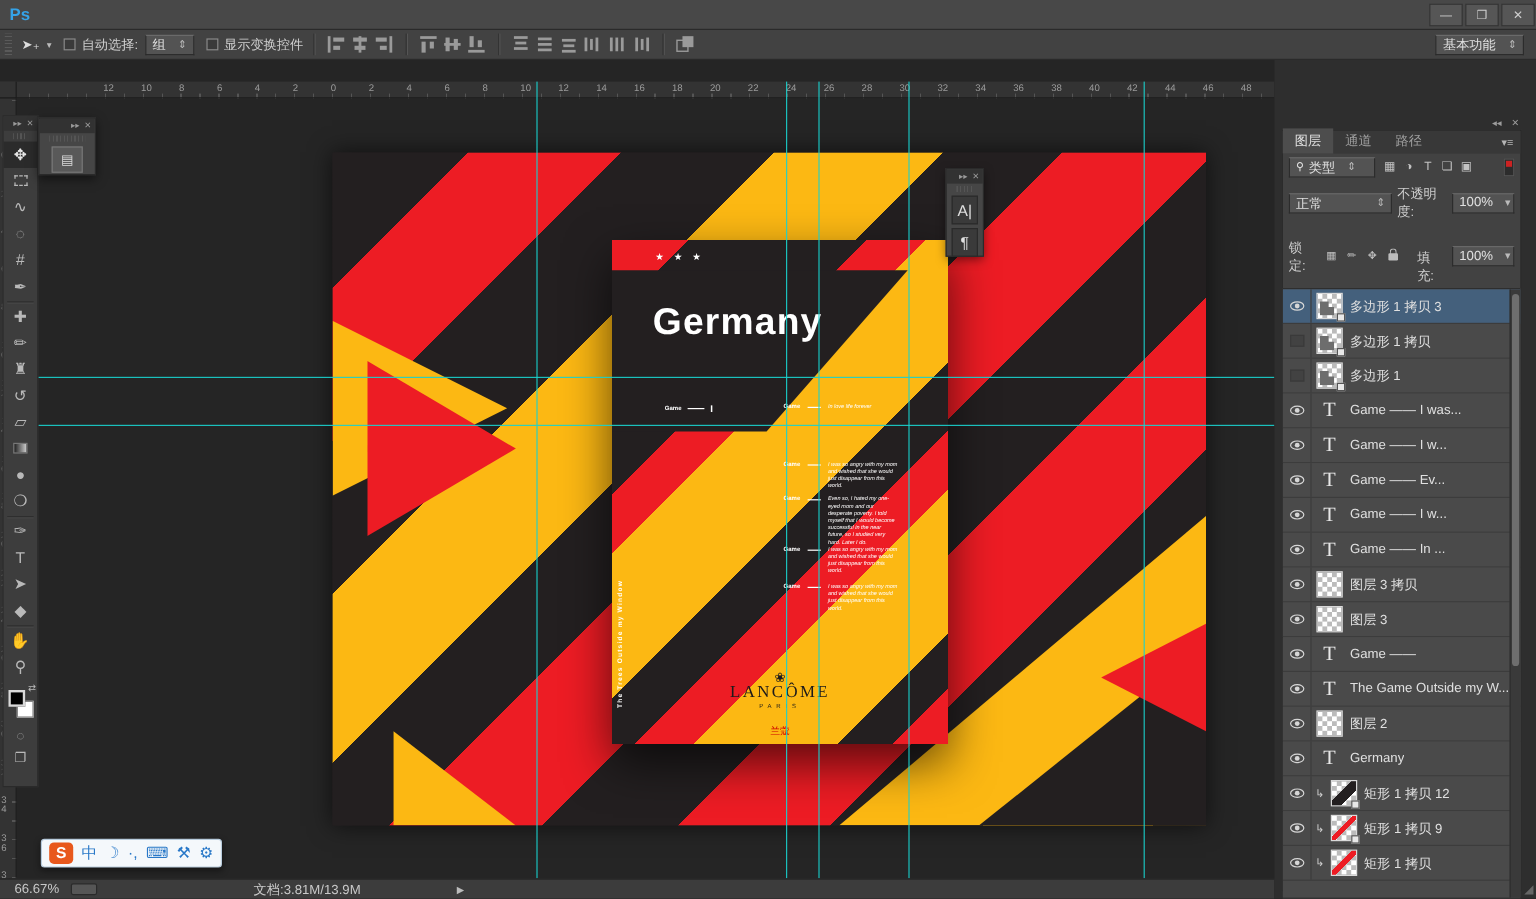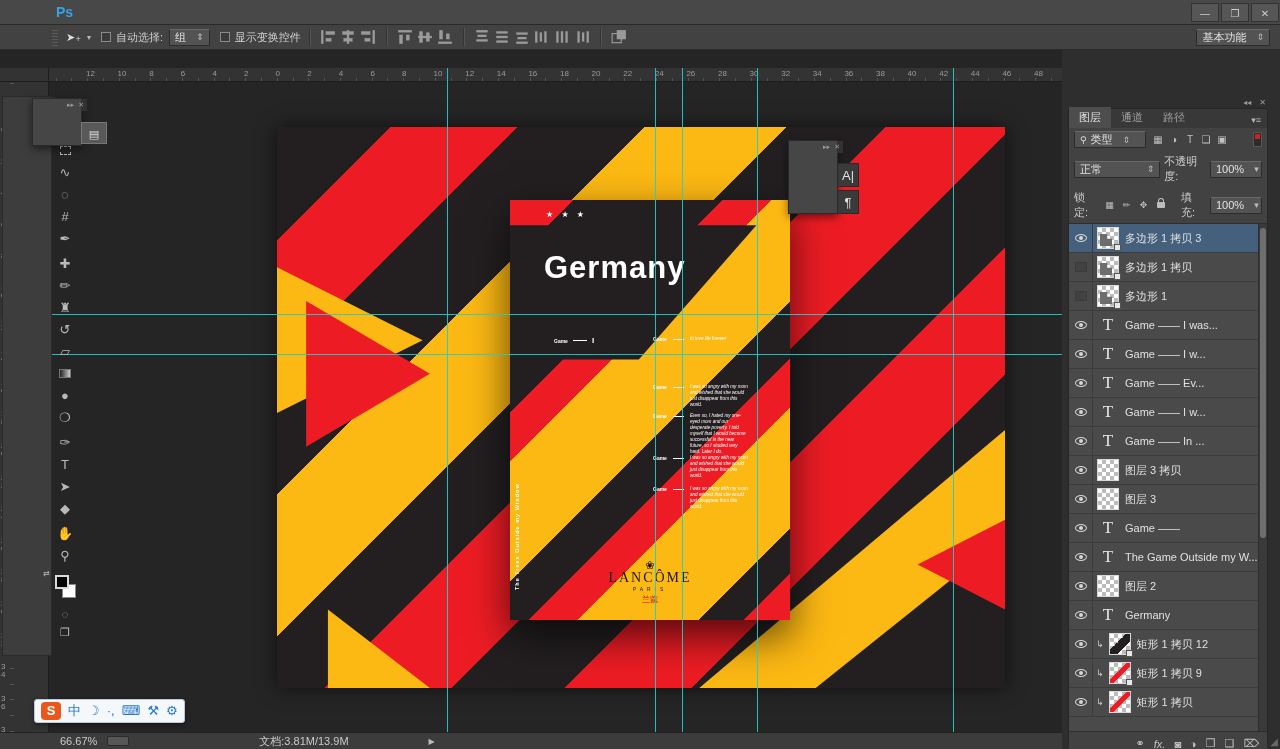--- a/index.html
+++ b/index.html
@@ -1,18 +1,18 @@
 <!DOCTYPE html>
 <html><head>
 <meta charset="utf-8">
 <style>
   * { margin:0; padding:0; box-sizing:border-box; }
   html,body { width:1280px; height:749px; overflow:hidden; background:#1e1e1e;
     font-family:"Liberation Sans","DejaVu Sans",sans-serif; }
-  .abs { position:absolute;padding-left:48px; }
+  .abs { position:absolute; }
   #app { position:relative; width:1280px; height:749px; background:#252525; }
 
   
   #menubar { left:0; top:0; width:1280px; height:25px; background:#484848;
     border-bottom:1px solid #2a2a2a; display:flex; align-items:center; }
   #ps-logo { color:#35a3e8; font-weight:bold; font-size:14px; padding:0 10px 0 8px; }
   .menu-item { color:#d8d8d8; font-size:12px; padding:0 11px; line-height:25px; cursor:default; }
   #win-controls { margin-left:auto; display:flex; }
   .win-btn { width:28px; height:19px; margin:0 1px; background:#565656; color:#cfcfcf;
     font-size:10px; text-align:center; line-height:19px; border:1px solid #333; }
@@ -66,21 +66,21 @@
   #poster-left-entry b { font-size:8px; }
   .g-entry { position:absolute; left:143px; display:flex; gap:6px; color:#fff; }
   .g-entry .g-dash { width:11px; margin-top:3px; }
   .g-text { font-size:4.6px; line-height:6px; font-style:italic; width:58px; }
   #poster-side-text { position:absolute; left:4px; top:390px; transform:rotate(-90deg); transform-origin:0 0;
     color:#fff; font-size:5.5px; letter-spacing:1px; font-weight:bold; white-space:nowrap; }
   #poster-logo { position:absolute; left:0; top:360px; width:280px; text-align:center; color:#1c1a1b; }
   #logo-flower { font-size:11px; line-height:10px; }
   #logo-brand { font-family:"Liberation Serif","DejaVu Serif",serif; font-size:14px; letter-spacing:2px; }
   #logo-city { font-size:5px; letter-spacing:4px; }
-  #logo-cn { font-size:8px; color:#c00; margin-top:2px; }
+  #logo-cn { font-size:8px; color:#c00; margin-top:12px; }
 
   
   .guide-v { position:absolute; top:68px; width:1px; height:664px; background:#19d1ce; opacity:.9; }
   .guide-h { position:absolute; left:14px; width:1048px; height:1px; background:#19d1ce; opacity:.9; }
 
   
   #toolbar { left:2px; top:96px; width:30px; height:560px; background:#3d3d3d; border:1px solid #2a2a2a; }
   .float-head { height:12px; background:#323232; display:flex; justify-content:flex-end; align-items:center;
     gap:4px; padding:0 3px; color:#9a9a9a; font-size:7px; }
   .grip-h { height:5px; margin:2px 8px; background:repeating-linear-gradient(90deg,#555 0 1px,transparent 1px 3px); }
@@ -508,21 +508,21 @@
           <span>100%</span>
             <span class="dd-arrow">▾</span>
         </span>
       </div>
       <div class="prow">
         <span>锁定:</span>
         <span class="lock-ic">▦</span>
         <span class="lock-ic">✏</span>
         <span class="lock-ic">✥</span>
         <span class="padlock"></span>
-        <span style="margin-left:12px;">填充:</span>
+        <span style="margin-left:12px;margin-top:17px;">填充:</span>
         <span class="pbox" style="width:52px;justify-content:space-between;">
           <span>100%</span>
             <span class="dd-arrow">▾</span>
         </span>
       </div>
       <div id="layerlist">
         <div class="lrow selected">
             <span class="eye-cell">
               <span class="eye"></span>
             </span>

